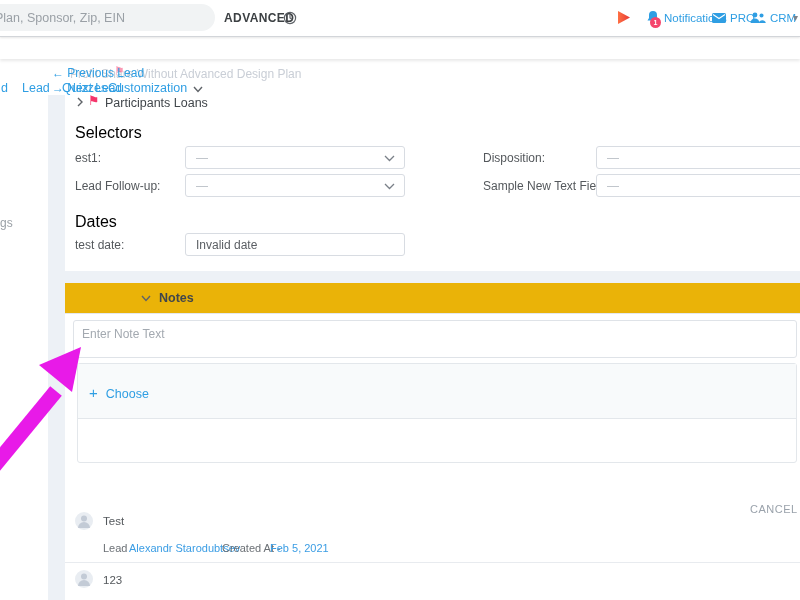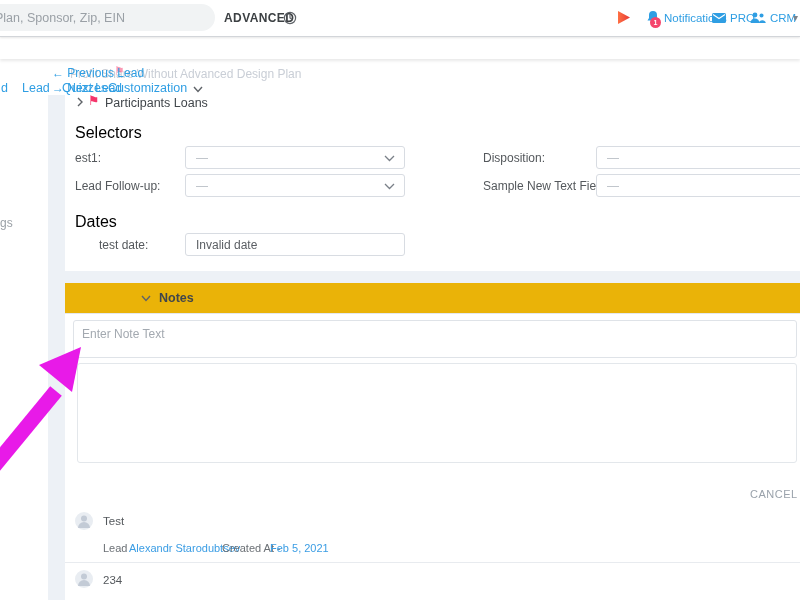--- a/index.html
+++ b/index.html
@@ -48,21 +48,21 @@
   .notes-head svg{position:absolute;left:76px;top:12px;}
   .note-area{left:73px;top:320px;width:724px;height:38px;border:1px solid #dfe3e8;border-radius:3px;
     font-family:"Liberation Sans",sans-serif;font-size:12px;color:#54585c;padding:6px 8px;box-sizing:border-box;resize:none;outline:none;}
   .note-area::placeholder{color:#a3a9b0;}
   .upload{left:77px;top:363px;width:720px;height:100px;border:1px solid #e3e7eb;border-radius:3px;box-sizing:border-box;}
   .upload .bar{position:absolute;left:0;top:0;width:100%;height:55px;background:#f8fafb;border-bottom:1px solid #e3e7eb;box-sizing:border-box;}
   .choose{position:absolute;left:11px;top:20px;font-size:12.5px;color:#2f9ee3;cursor:pointer;}
   .choose .plus{font-size:15px;margin-right:8px;font-weight:400;}
   .dropzone{position:absolute;left:11px;top:66px;width:700px;height:17px;border:1px dashed #c3c8ce;box-sizing:border-box;
     text-align:center;font-size:11px;color:#70757a;line-height:15px;}
-  .cancel{left:750px;top:488px;font-size:11px;letter-spacing:.5px;color:#9aa2ab;cursor:pointer;}
+  .cancel{left:750px;top:503px;font-size:11px;letter-spacing:.5px;color:#9aa2ab;cursor:pointer;}
   
   .avatar{width:18px;height:18px;border-radius:50%;background:#e9edf2;overflow:hidden;}
   .avatar svg{display:block;margin:2px auto 0;}
   .note-text{font-size:11.5px;color:#54585c;}
   .meta{font-size:11px;color:#6b7075;}
   .meta-link{font-size:11px;color:#3b9de4;cursor:pointer;}
   .divider{left:65px;top:562px;width:735px;height:1px;background:#e8ebef;}
   
   #arrow-overlay{left:0;top:0;z-index:50;pointer-events:none;}
 </style>
@@ -117,35 +117,40 @@
       <polyline points="1,1 5.5,5.5 10,1" fill="none" stroke="#7a8088" stroke-width="1.3"></polyline>
       </svg>
   </div>
 
   <div class="abs f-label" style="left:483px;top:179px;">Sample New Text Field:</div>
   <div class="abs inp" style="left:596px;top:174px;width:230px;">
     <span class="ph">—</span>
   </div>
 
   <div class="abs h-bold" style="left:75px;top:213px;">Dates</div>
-  <div class="abs f-label" style="left:75px;top:238px;margin-left:24px;">test date:</div>
+  <div class="abs f-label" style="left:75px;top:238px;">test date:</div>
   <div class="abs inp" style="left:185px;top:233px;width:220px;">
     <span class="val">Invalid date</span>
   </div>
 
   <div class="abs notes-head">
     <svg width="10" height="7" viewBox="0 0 10 7">
       <polyline points="1,1 5,5.5 9,1" fill="none" stroke="#5f6368" stroke-width="1.4"></polyline>
       </svg>
     <span class="lbl">Notes</span>
   </div>
 
   <textarea class="abs note-area" placeholder="Enter Note Text" style=""></textarea>
 
   <div class="abs upload">
+    <div class="bar">
+      <span class="choose">
+        <span class="plus">+</span><span>Choose</span>
+      </span>
+    </div>
   </div>
 
   <div class="abs cancel">CANCEL</div>
 
   <div class="abs avatar" style="left:75px;top:512px;">
     <svg width="14" height="14" viewBox="0 0 14 14">
       <circle cx="7" cy="4.5" r="3" fill="#c3cbd6"></circle>
         <path d="M1,14 a6,6 0 0 1 12,0 Z" fill="#c3cbd6"></path>
     </svg>
   </div>
@@ -156,21 +161,21 @@
   <div class="abs meta-link" style="left:270px;top:542px;">Feb 5, 2021</div>
 
   <div class="abs divider"></div>
 
   <div class="abs avatar" style="left:75px;top:570px;">
     <svg width="14" height="14" viewBox="0 0 14 14">
       <circle cx="7" cy="4.5" r="3" fill="#c3cbd6"></circle>
         <path d="M1,14 a6,6 0 0 1 12,0 Z" fill="#c3cbd6"></path>
     </svg>
   </div>
-  <div class="abs note-text" style="left:103px;top:574px;">234</div>
+  <div class="abs note-text" style="left:103px;top:574px;">123</div>
 
   <div class="abs navbar">
     <span class="abs nav-item" style="left:1px;">d</span>
     <span class="abs nav-item" style="left:22px;">Lead</span>
     <span class="abs nav-item" style="left:62px;">Quizzes</span>
     <span class="abs nav-item" style="left:108px;">Customization</span>
     <svg class="abs" style="left:193px;top:49px;" width="10" height="7" viewBox="0 0 10 7">
       <polyline points="1,1 5,5.5 9,1" fill="none" stroke="#5f6368" stroke-width="1.4"></polyline>
       </svg>
   </div>

